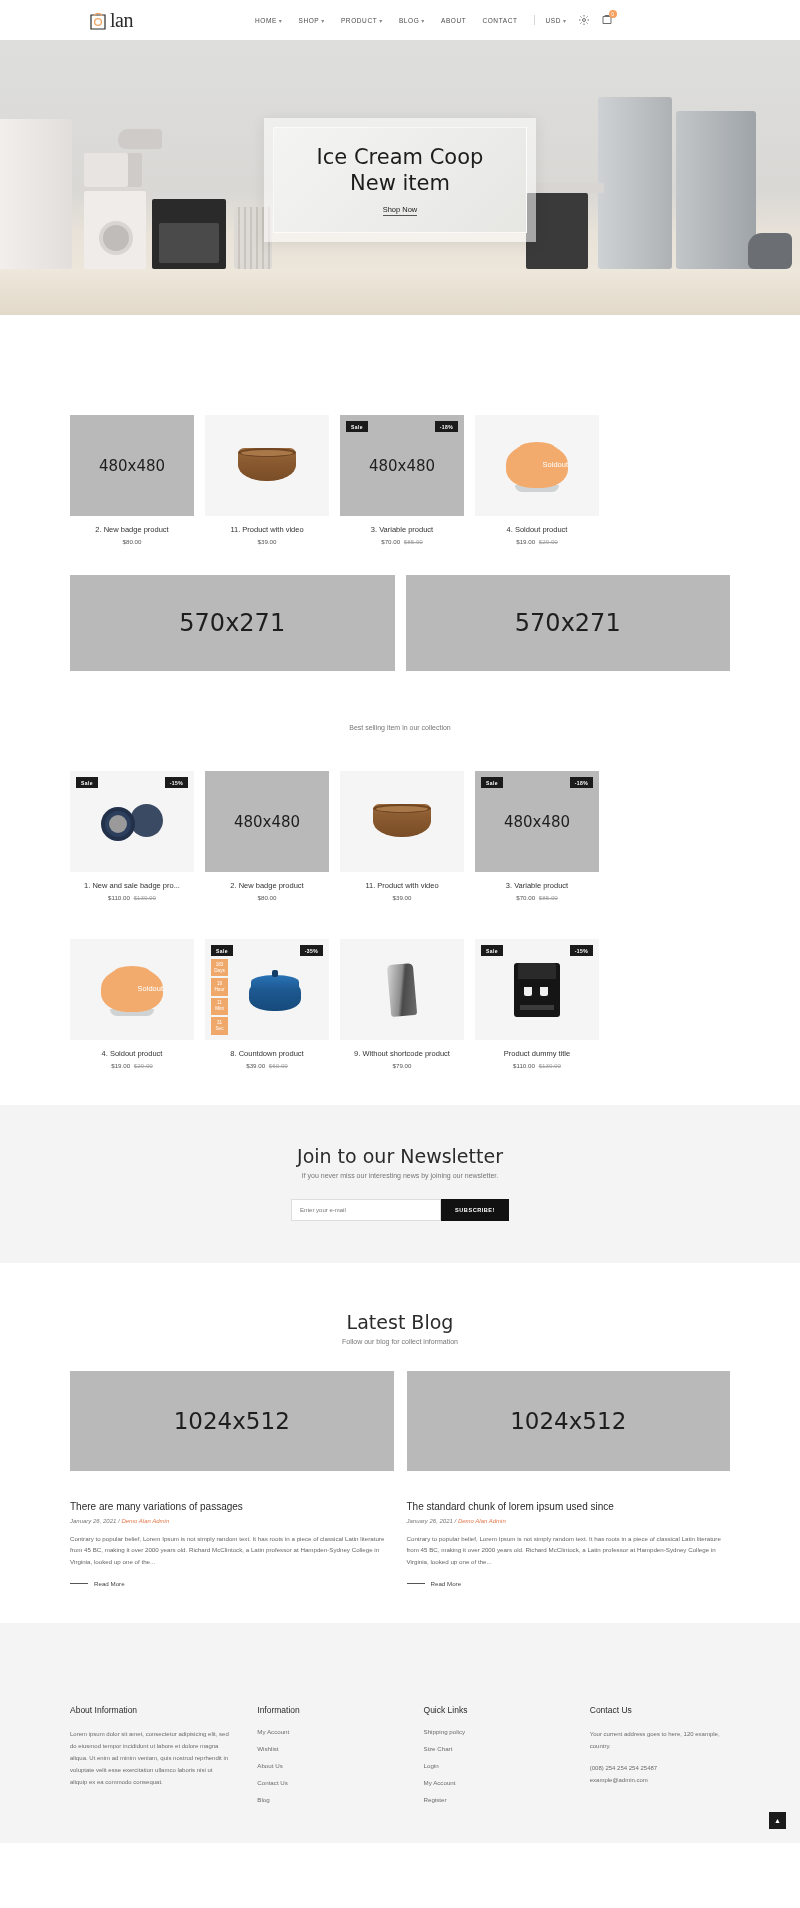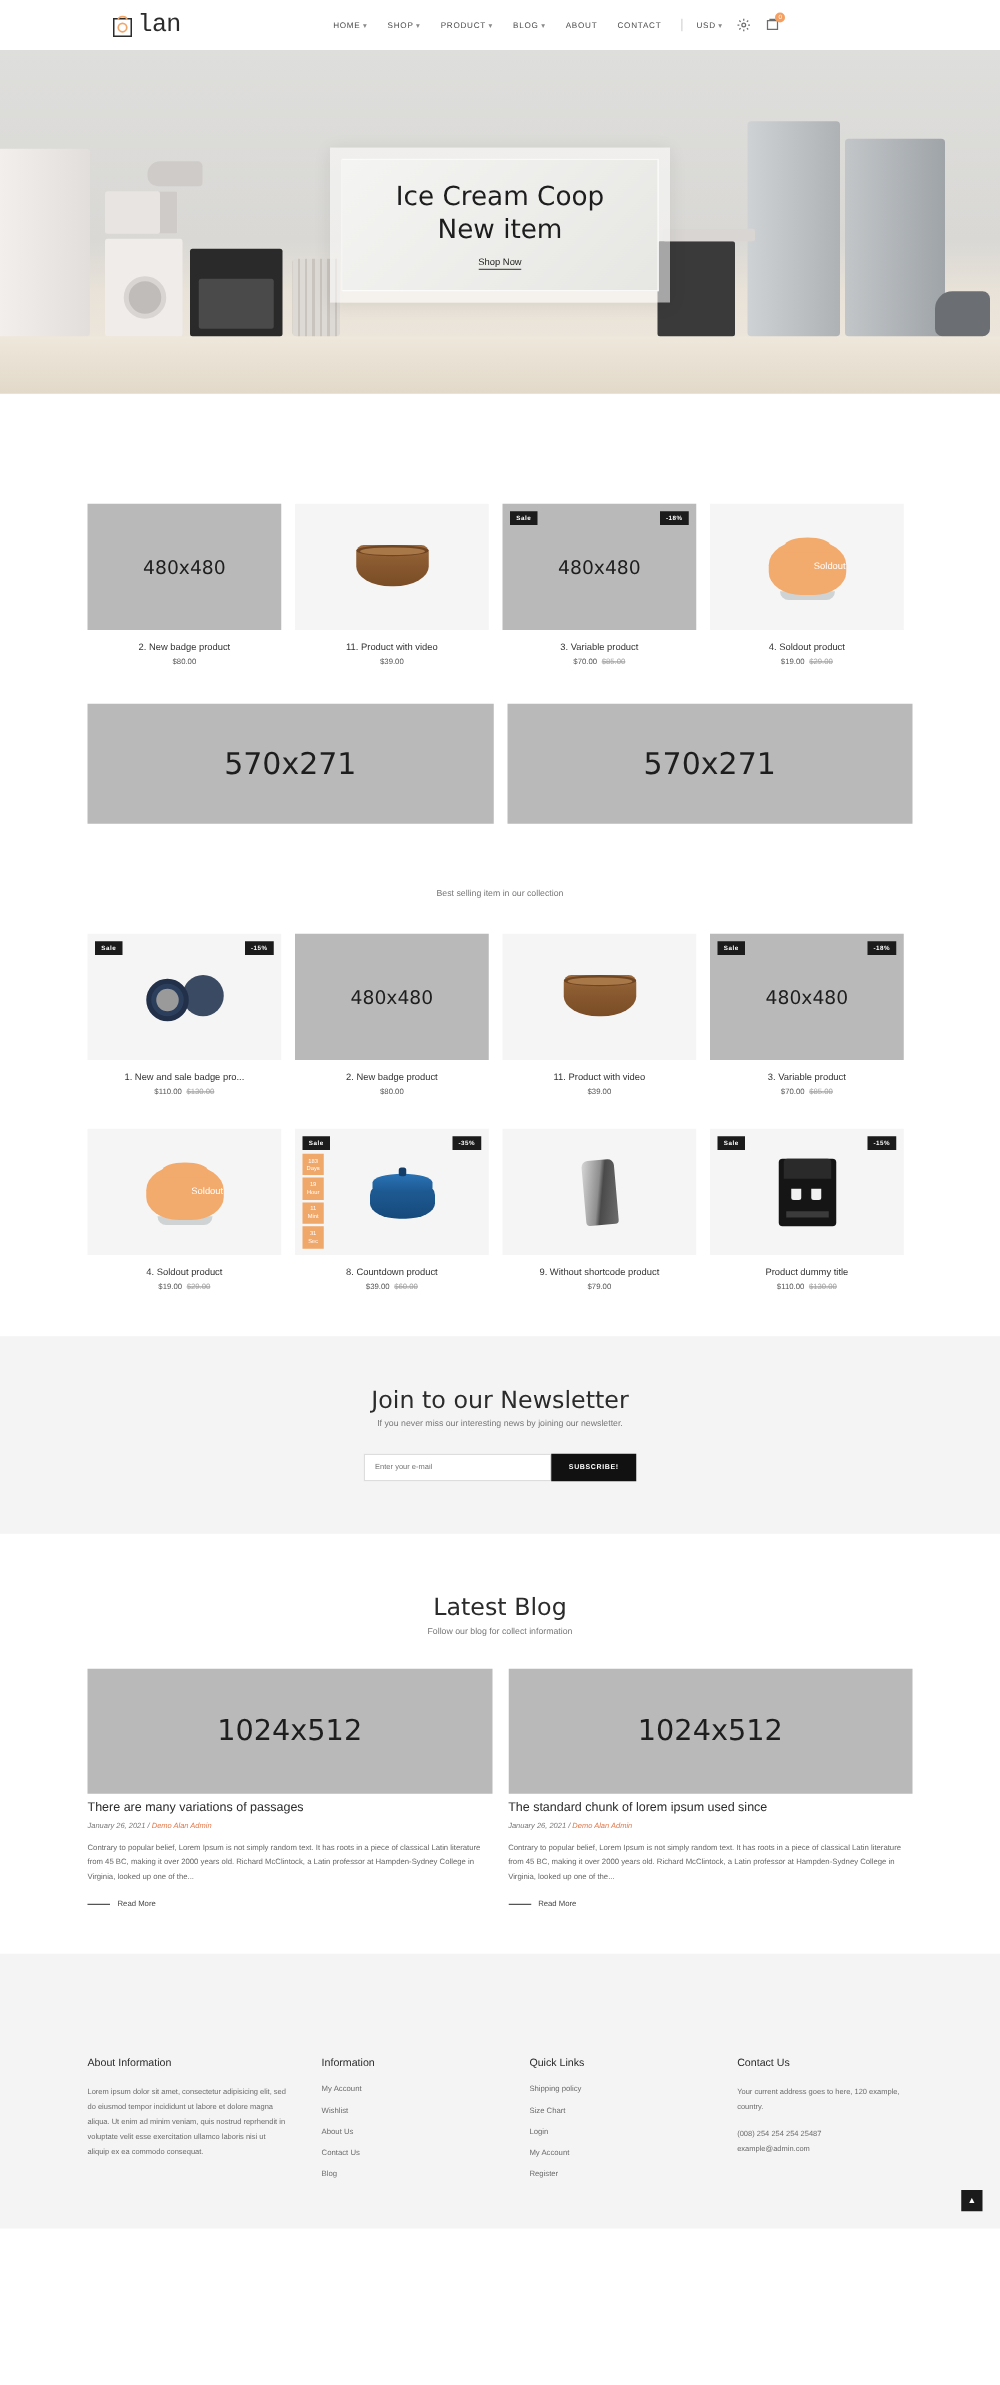--- a/index.html
+++ b/index.html
@@ -21,21 +21,21 @@
     padding: 0 0;
   }
   .header-inner {
     width: 660px; margin: 0 auto;
     display: flex; align-items: center;
   }
   .logo { display: flex; align-items: center; gap: 2px; margin-left: 18px; }
   .logo svg { display: block; }
   .logo-text {
     font-size: 20px; letter-spacing: -0.5px; color: #2b2b2b;
-    font-family: Liberation Mono, monospace; font-weight: 400;
+    font-family: Liberation Serif, serif; font-weight: 400;
   }
   .nav { display: flex; align-items: center; gap: 16px; margin-left: 122px; }
   .nav-item {
     font-size: 6.5px; letter-spacing: 0.6px; color: #4a4a4a;
     text-transform: uppercase; display: flex; align-items: center; gap: 2px;
     cursor: pointer; white-space: nowrap;
   }
   .caret { font-size: 6px; color: #8a8a8a; }
   .hdr-right { display: flex; align-items: center; gap: 11px; margin-left: 16px; }
   .divider-v { width: 1px; height: 10px; background: #d5d5d5; }
@@ -83,21 +83,21 @@
   
   .sec-head { text-align: center; }
   .sec-title {
     font-size: 19px; color: #2b2b2b; font-weight: 400;
     font-family: "DejaVu Sans", sans-serif;
   }
   .sec-sub { font-size: 7px; color: #777; margin-top: 5px; }
 
   
   .pgrid { display: flex; gap: 11px; }
-  .pcard { width: 155px; }
+  .pcard { width: 124px; margin-top: 12px; }
   .pthumb {
     position: relative; height: 101px;
     display: flex; align-items: center; justify-content: center;
     overflow: hidden;
   }
   .pthumb.ph { background: #b9b9b9; }
   .pthumb.img { background: #f5f5f5; }
   .ph-text { font-size: 15px; color: #1e1e1e; font-family: "DejaVu Sans", sans-serif; }
   .badge {
     position: absolute; top: 6px; background: #1b1b1b; color: #fff;
@@ -215,21 +215,21 @@
   }
 
   
   .blog-grid { display: flex; gap: 13px; margin-top: 26px; }
   .blog-card { flex: 1; }
   .blog-thumb {
     height: 100px; background: #b9b9b9;
     display: flex; align-items: center; justify-content: center;
   }
   .blog-thumb span { font-size: 23px; color: #1e1e1e; font-family:"DejaVu Sans",sans-serif;}
-  .blog-title { font-size: 10px; color: #2b2b2b; margin-top: 6px; font-weight: 400;}
+  .blog-title { font-size: 10px; color: #2b2b2b; margin-top: 30px; font-weight: 400;}
   .blog-meta { font-size: 6px; color: #777; margin-top: 6px; font-style: italic; }
   .blog-meta .author { color: #e0784a; }
   .blog-excerpt { font-size: 6.2px; color: #666; line-height: 1.85; margin-top: 9px; }
   .read-more { display: flex; align-items: center; gap: 6px; margin-top: 13px; cursor: pointer;}
   .rm-line { width: 18px; height: 1px; background: #555; }
   .rm-text { font-size: 6.2px; color: #444; }
 
   
   .footer { background: #f4f4f4; margin-top: 36px; padding: 34px 0 30px; }
   .f-cols { display: flex; gap: 26px; }

